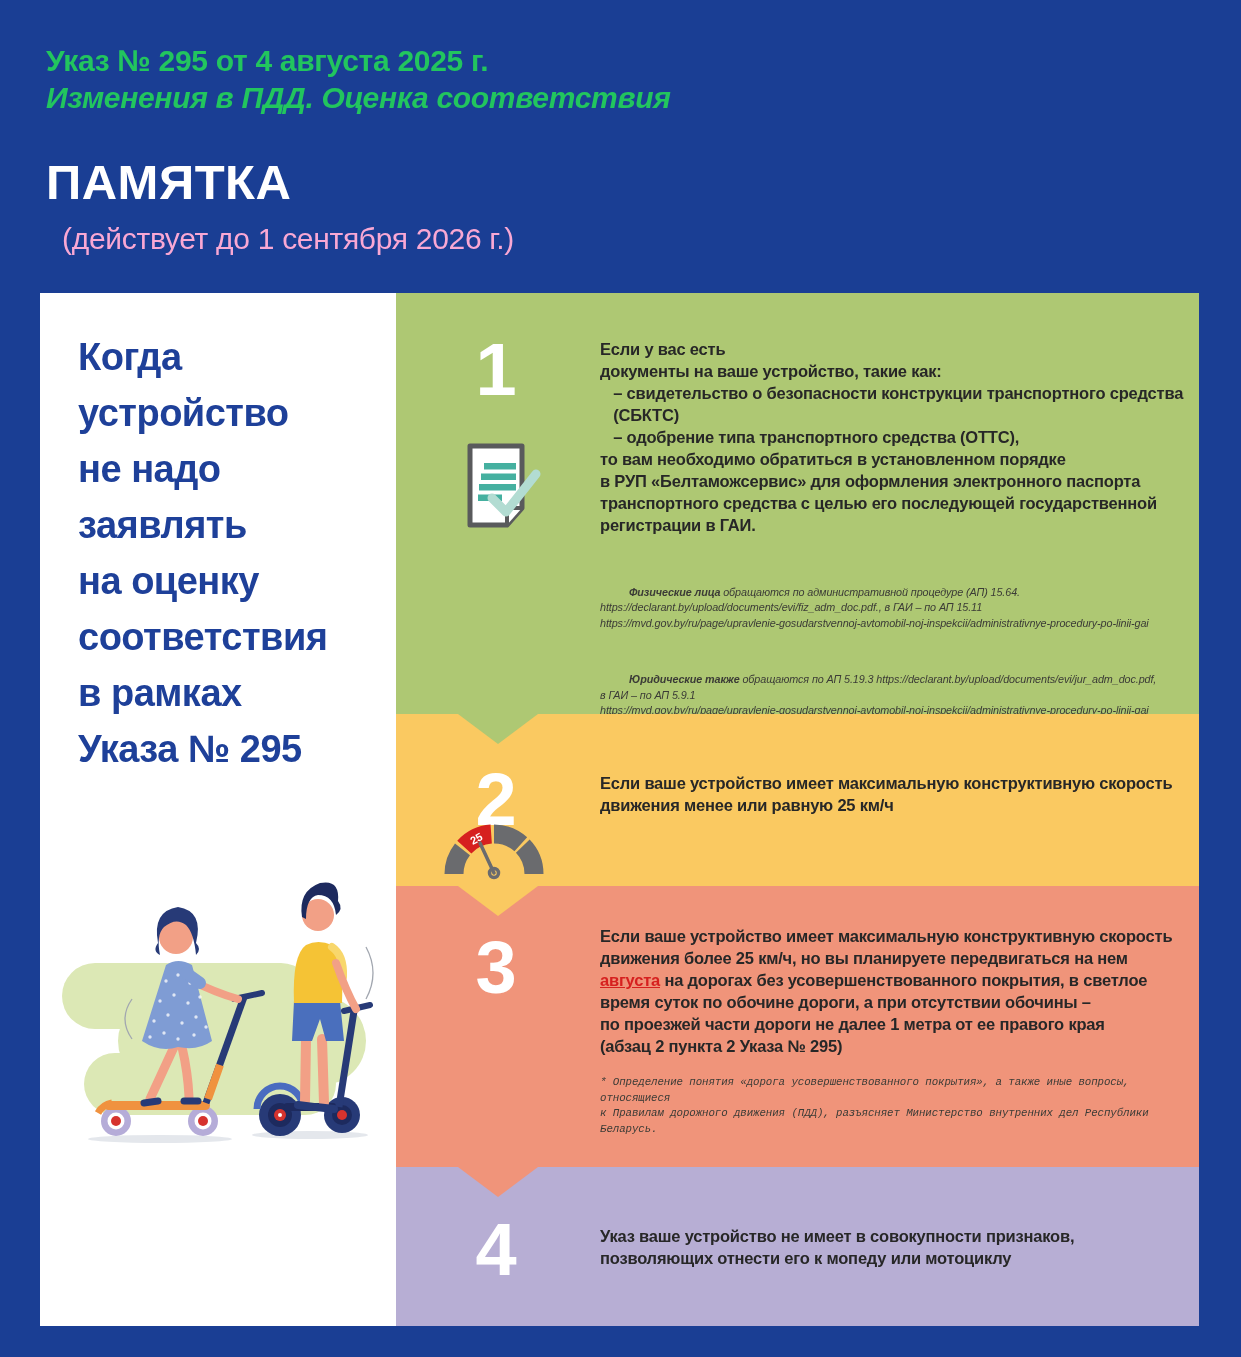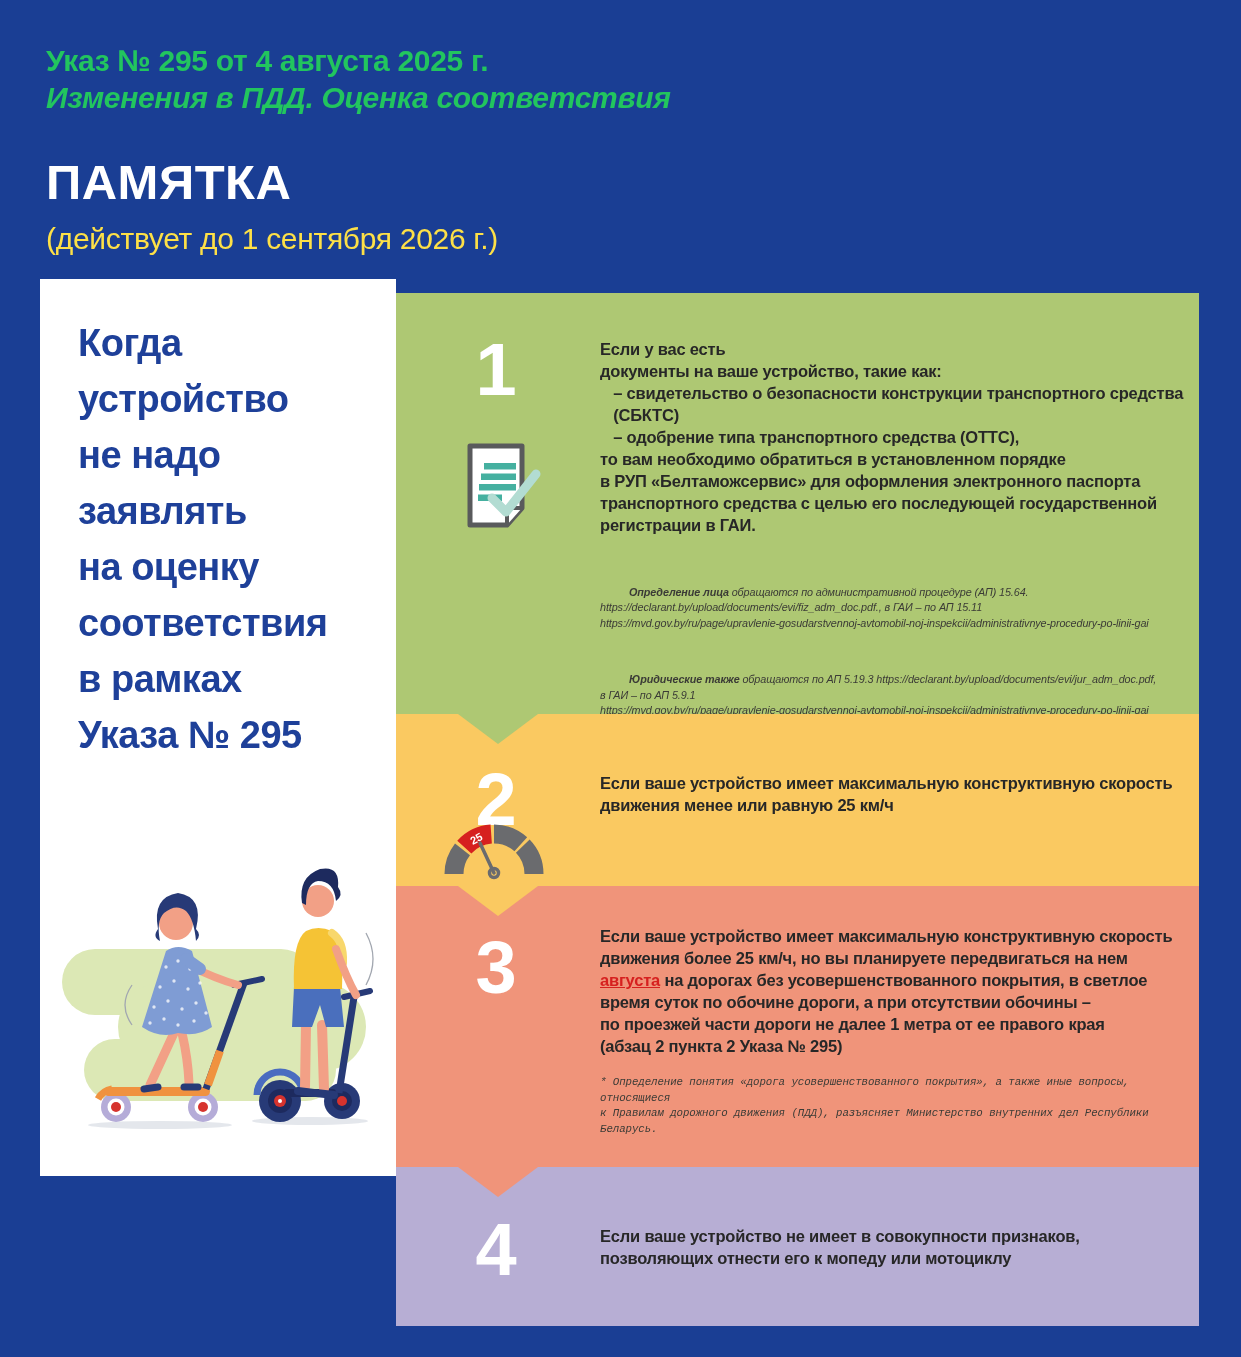--- a/index.html
+++ b/index.html
@@ -5,24 +5,24 @@
   html,body{margin:0;padding:0;background:#0d2f73;}
   .canvas{position:relative;width:1241px;height:1357px;background:#1a3e94;overflow:hidden;
           font-family:"Liberation Sans",sans-serif;}
   .canvas *{box-sizing:border-box;}
 
   
   .h-line{position:absolute;left:46px;color:#22c55e;font-weight:700;font-size:30px;letter-spacing:-0.3px;white-space:nowrap;}
   .h-line1{top:44px;}
   .h-line2{top:81px;font-style:italic;}
   .memo-title{position:absolute;left:46px;top:154px;color:#ffffff;font-weight:700;font-size:49px;letter-spacing:0.5px;}
-  .validity{position:absolute;left:46px;top:222px;color:#fde047;font-weight:400;font-size:30px;letter-spacing:-0.3px;}
+  .validity{position:absolute;left:62px;top:222px;color:#f9a8d4;font-weight:400;font-size:30px;letter-spacing:-0.3px;}
 
   
-  .panel{position:absolute;left:40px;top:279px;width:356px;height:897px;background:#ffffff;}
+  .panel{position:absolute;left:40px;top:293px;width:356px;height:1033px;background:#ffffff;}
   .panel-title{position:absolute;left:38px;top:36px;width:305px;color:#1e4099;font-weight:700;
                font-size:38px;line-height:56px;letter-spacing:-0.5px;white-space:pre-line;}
   .illus{position:absolute;left:8px;top:558px;}
 
   
   .steps{position:absolute;left:396px;top:293px;width:803px;height:1033px;}
   .step{position:absolute;left:0;width:803px;}
   .step1{top:0;height:421px;background:#aec873;}
   .step2{top:421px;height:172px;background:#fac961;}
   .step3{top:593px;height:281px;background:#f0947a;}
@@ -181,21 +181,21 @@
    – свидетельство о безопасности конструкции транспортного средства
    (СБКТС)
    – одобрение типа транспортного средства (ОТТС),
 то вам необходимо обратиться в установленном порядке
 в РУП «Белтаможсервис» для оформления электронного паспорта
 транспортного средства с целью его последующей государственной
 регистрации в ГАИ.</div>
 
       <div class="txt s1-notes">
         <div class="note">
-          <span class="note-lead">Определение лица</span><span> обращаются по административной процедуре (АП) 15.64.
+          <span class="note-lead">Физические лица</span><span> обращаются по административной процедуре (АП) 15.64.
 https://declarant.by/upload/documents/evi/fiz_adm_doc.pdf., в ГАИ – по АП 15.11
 https://mvd.gov.by/ru/page/upravlenie-gosudarstvennoj-avtomobil-noj-inspekcii/administrativnye-procedury-po-linii-gai</span>
         </div>
         <div class="note">
           <span class="note-lead">Юридические также</span><span> обращаются по АП 5.19.3 https://declarant.by/upload/documents/evi/jur_adm_doc.pdf,
 в ГАИ – по АП 5.9.1
 https://mvd.gov.by/ru/page/upravlenie-gosudarstvennoj-avtomobil-noj-inspekcii/administrativnye-procedury-po-linii-gai</span>
         </div>
       </div>
     </div>
@@ -228,21 +228,21 @@
 (абзац 2 пункта 2 Указа № 295)</span></div>
 
       <div class="txt s3-notes">
         <div class="note">* Определение понятия «дорога усовершенствованного покрытия», а также иные вопросы, относящиеся
 к Правилам дорожного движения (ПДД), разъясняет Министерство внутренних дел Республики Беларусь.</div>
       </div>
     </div>
 
     <div class="step step4">
       <div class="num n4">4</div>
-      <div class="txt body-txt s4-body">Если ваше устройство не имеет в совокупности признаков,
+      <div class="txt body-txt s4-body">Указ ваше устройство не имеет в совокупности признаков,
 позволяющих отнести его к мопеду или мотоциклу</div>
     </div>
 
     <div class="connector c1"></div>
     <div class="connector c2"></div>
     <div class="connector c3"></div>
   </div>
 
 </div>
 

